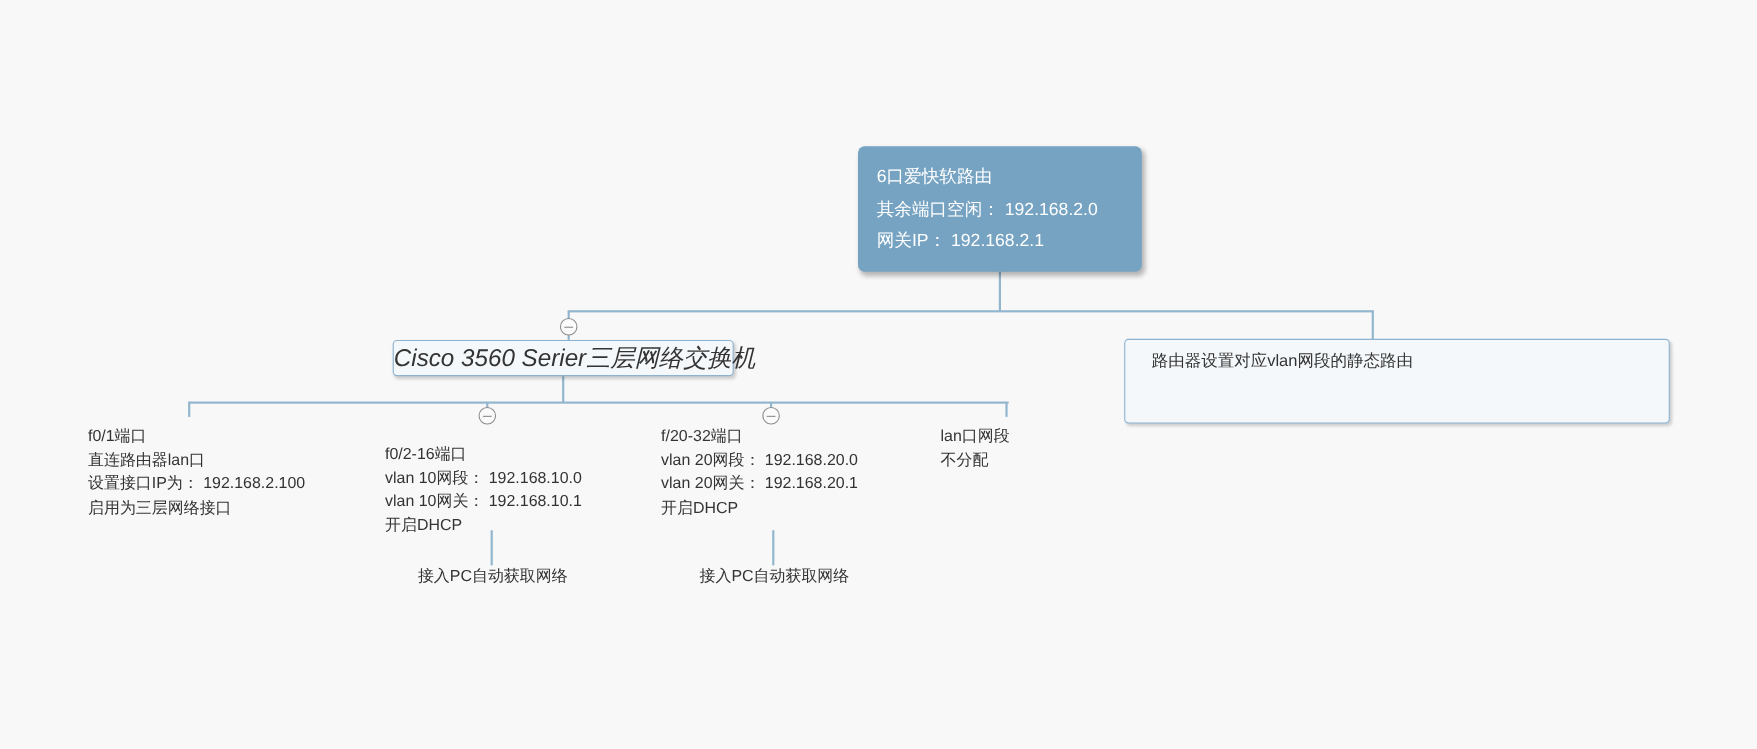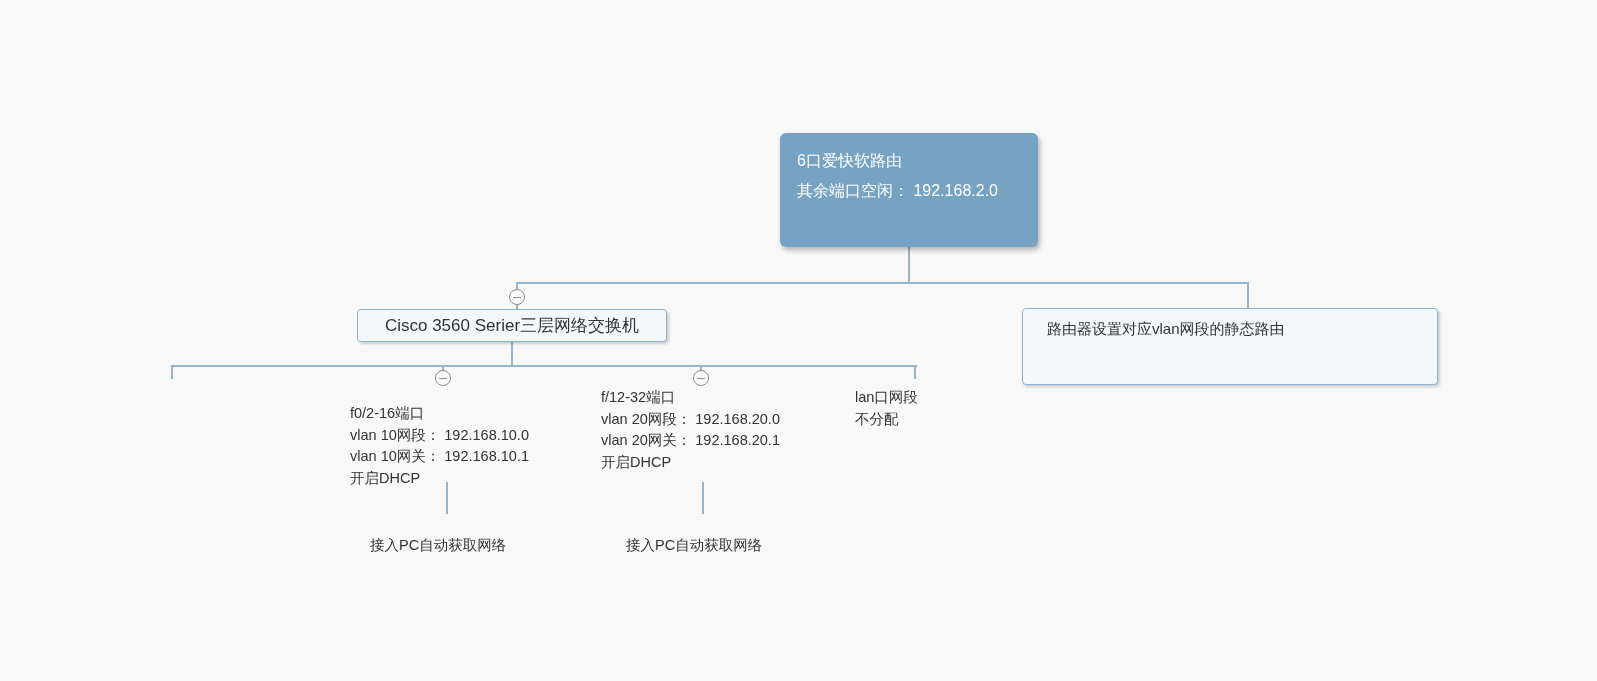--- a/index.html
+++ b/index.html
@@ -25,33 +25,33 @@
 
   
   .root-box { position:absolute; left:780px; top:133px; width:258px; height:114px; box-sizing:border-box;
               background:var(--root-fill); color:var(--root-text); border-radius:6px;
               font-size:16px; line-height:29.5px; padding:13px 0 0 17px;
               box-shadow:2px 3px 5px rgba(0,0,0,0.28); z-index:2; }
 
   
   .switch-box { position:absolute; left:357px; top:309px; width:310px; height:33px; box-sizing:border-box;
                 background:var(--box-fill); border:1px solid var(--box-border); border-radius:4px;
-                color:var(--text); font-size:17px; display:flex; align-items:center; justify-content:center;
-                box-shadow:2px 2px 3px rgba(0,0,0,0.18); z-index:2; white-space:pre; }
+                color:var(--text); font-size:22px; display:flex; align-items:center; justify-content:flex-start;
+                box-shadow:2px 2px 3px rgba(0,0,0,0.18); z-index:2; white-space:pre;font-style:italic; }
 
   
-  .static-box { position:absolute; left:1022px; top:308px; width:416px; height:77px; box-sizing:border-box;
+  .static-box { position:absolute; left:1022px; top:308px; width:496px; height:77px; box-sizing:border-box;
                 background:var(--box-fill); border:1px solid var(--box-border); border-radius:4px;
                 color:var(--text); font-size:15px; line-height:24.5px; padding:8px 0 0 24px;
                 box-shadow:2px 2px 3px rgba(0,0,0,0.18); z-index:2; }
 
   
   .text-group { position:absolute; color:var(--text); font-size:14.5px; line-height:21.5px; z-index:2; }
 
-  .pc-leaf { position:absolute; width:156px; text-align:left; color:var(--text); font-size:14.5px; z-index:2; white-space:pre;margin-top:22px; }
+  .pc-leaf { position:absolute; width:156px; text-align:center; color:var(--text); font-size:14.5px; z-index:2; white-space:pre; }
 </style>
 </head>
 <body>
 
 <div class="canvas">
 
   <div class="conn v" style="left:908px;top:247px;height:36px"></div>
   <div class="conn h" style="left:516px;top:282px;width:733px"></div>
   <div class="conn v" style="left:516px;top:283px;height:26px"></div>
   <div class="conn v" style="left:1247px;top:283px;height:26px"></div>
@@ -72,40 +72,47 @@
   <div class="collapse" style="left:435px;top:370px">
     <span class="minus"></span>
   </div>
   <div class="collapse" style="left:693px;top:370px">
     <span class="minus"></span>
   </div>
 
   <div class="root-box">
     <span class="tl">6口爱快软路由</span>
     <span class="tl">其余端口空闲： 192.168.2.0</span>
+    <span class="tl">网关IP： 192.168.2.1</span>
   </div>
 
   <div class="switch-box">
     <span class="tl">Cisco 3560 Serier三层网络交换机</span>
   </div>
 
   <div class="static-box">
     <span class="tl">路由器设置对应vlan网段的静态路由</span>
   </div>
 
+  <div class="text-group" style="left:80px;top:387px">
+    <span class="tl">f0/1端口</span>
+    <span class="tl">直连路由器lan口</span>
+    <span class="tl">设置接口IP为： 192.168.2.100</span>
+    <span class="tl">启用为三层网络接口</span>
+  </div>
 
   <div class="text-group" style="left:350px;top:403px">
     <span class="tl">f0/2-16端口</span>
     <span class="tl">vlan 10网段： 192.168.10.0</span>
     <span class="tl">vlan 10网关： 192.168.10.1</span>
     <span class="tl">开启DHCP</span>
   </div>
 
   <div class="text-group" style="left:601px;top:387px">
-    <span class="tl">f/12-32端口</span>
+    <span class="tl">f/20-32端口</span>
     <span class="tl">vlan 20网段： 192.168.20.0</span>
     <span class="tl">vlan 20网关： 192.168.20.1</span>
     <span class="tl">开启DHCP</span>
   </div>
 
   <div class="text-group" style="left:855px;top:387px">
     <span class="tl">lan口网段</span>
     <span class="tl">不分配</span>
   </div>
 

